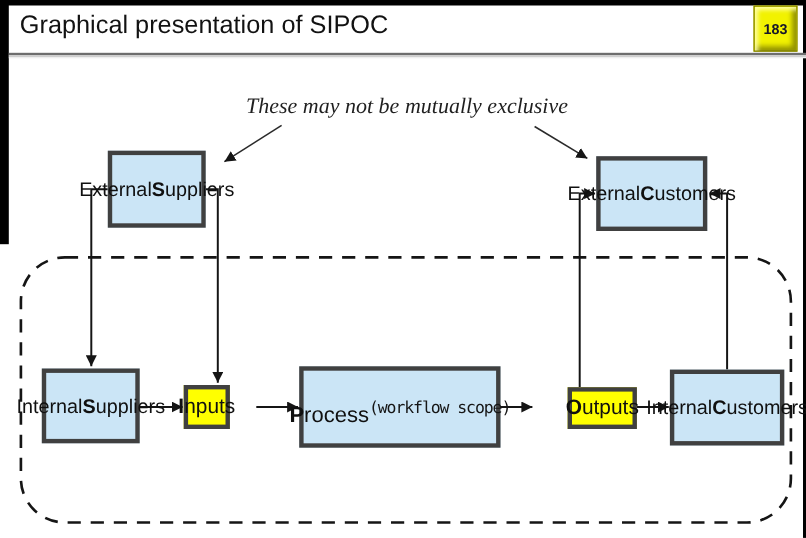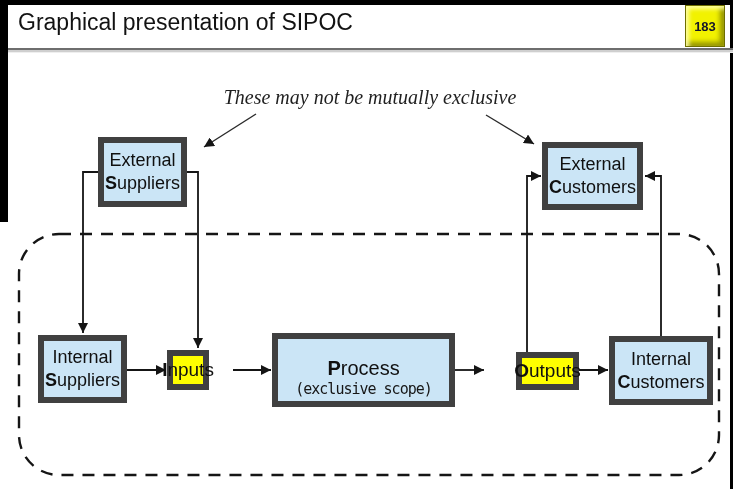--- a/index.html
+++ b/index.html
@@ -36,22 +36,22 @@
     font-family:"Liberation Serif", serif;font-style:italic;
     font-size:20px;color:#1f1f1f;white-space:nowrap;
   }
   .org-label{
     position:absolute;left:271px;top:261px;width:200px;text-align:center;
     font-family:"DejaVu Sans Mono", monospace;font-size:21px;color:#111;
     letter-spacing:-1px;white-space:nowrap;
   }
   
   .box{
-    position:absolute;box-sizing:border-box;border:6px solid #404040;
-    display:flex;flex-direction:column;align-items:center;justify-content:center;
+    position:absolute;box-sizing:border-box;border:4px solid #404040;
+    display:flex;flex-direction:row;align-items:center;justify-content:center;
     text-align:center;color:#101010;
   }
   .box .bl{line-height:23px;font-size:18px;white-space:nowrap;}
   .box b{font-weight:bold;}
   .box.blue{background:var(--box-blue,#cbe5f6);}
   .box.yellow{background:var(--box-yellow,#ffff00);}
   .box.small .bl{font-size:19px;line-height:20px;}
   .process-sub{
     font-family:"DejaVu Sans Mono", monospace;font-size:15px;letter-spacing:-1px;
     line-height:19px;white-space:nowrap;color:#161616;
@@ -114,21 +114,21 @@
     <div class="bl"><span>Internal</span></div>
     <div class="bl"><b>S</b><span>uppliers</span></div>
   </div>
 
   <div class="box yellow small" style="left:167px;top:350px;width:42px;height:40px;">
     <div class="bl"><b>I</b><span>nputs</span></div>
   </div>
 
   <div class="box blue" style="left:272px;top:333px;width:183px;height:74px;">
     <div class="process-main"><b>P</b><span>rocess</span></div>
-    <div class="process-sub">(exclusive scope)</div>
+    <div class="process-sub">(workflow scope)</div>
   </div>
 
   <div class="box yellow small" style="left:485px;top:352px;width:63px;height:38px;margin-left:31px;">
     <div class="bl"><b>O</b><span>utputs</span></div>
   </div>
 
   <div class="box blue" style="left:609px;top:336px;width:104px;height:69px;">
     <div class="bl"><span>Internal</span></div>
     <div class="bl"><b>C</b><span>ustomers</span></div>
   </div>

